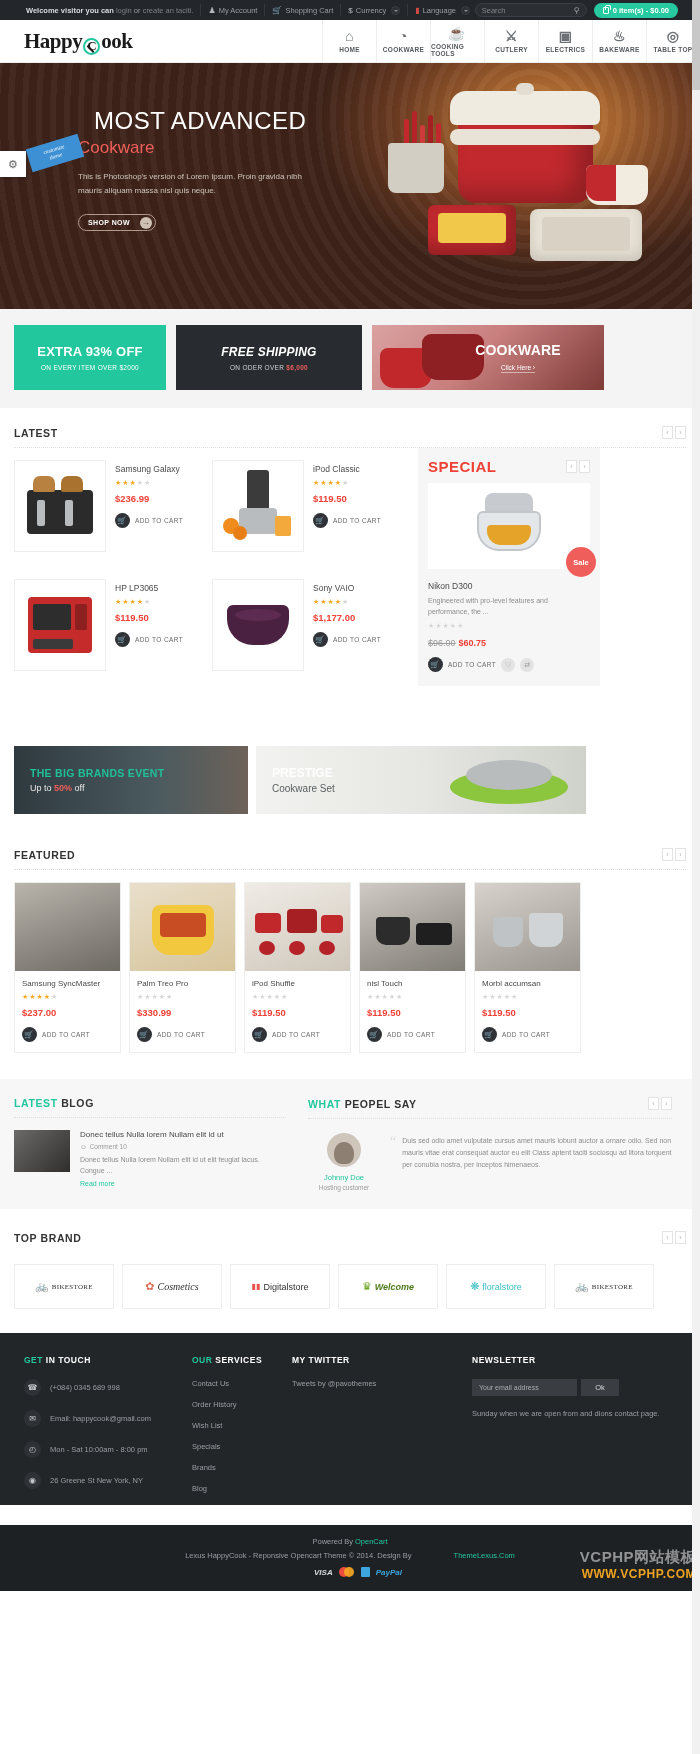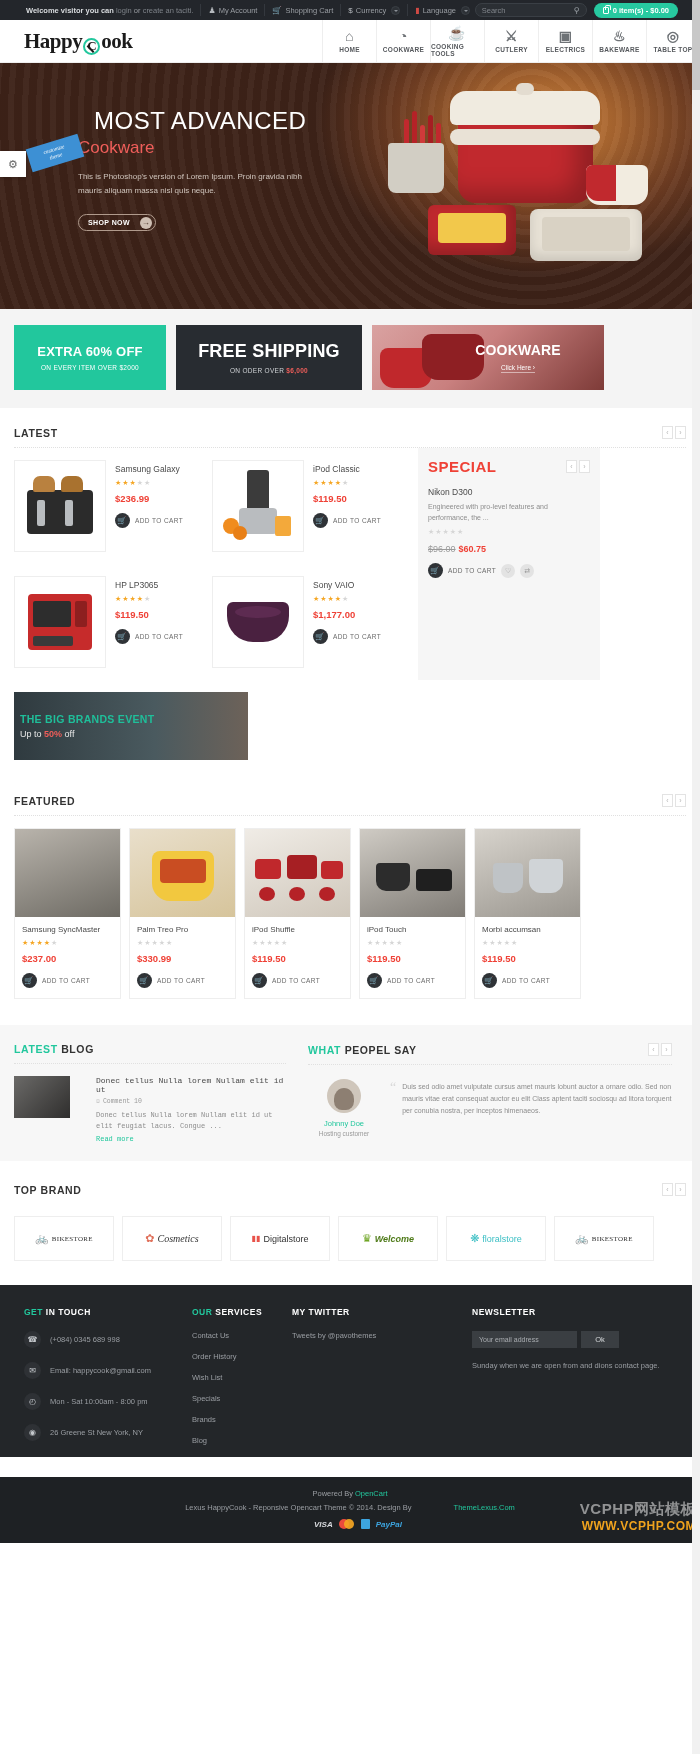--- a/index.html
+++ b/index.html
@@ -120,21 +120,21 @@
     box-shadow:1px 1px 3px rgba(0,0,0,.2);
   }
 
   
   .promos { background: #f4f4f4; padding: 16px 14px 18px; display: flex; gap: 10px; }
   .promo { height: 65px; display:flex;flex-direction:column;align-items:center;justify-content:center; position:relative; overflow:hidden;}
   .promo.p1 { width: 152px; background: #22c79d; }
   .promo.p2 { width: 186px; background: #282c31; }
   .promo.p3 { width: 232px; background: linear-gradient(135deg,#d9a2a1 0%, #c9807f 45%, #7e3b38 100%); }
   .promo .t1 { font-size: 13px; color: #fff; font-weight: bold; letter-spacing: .2px;}
-  .promo.p2 .t1 { font-size: 18px; }
+  .promo.p2 .t1 { font-size: 12px; font-style: italic; }
   .promo.p3 .t1 { font-size: 14px; }
   .promo .t2 { font-size: 6.5px; color: #ffffff; margin-top: 5px; letter-spacing:.3px;}
   .promo.p2 .t2 { color:#cfd2d5; }
   .promo .t2 em { color: #ef5e5a; font-style: normal; font-weight:bold;}
   .promo .clickhere{ font-size:6.5px;color:#fff;margin-top:6px;border-bottom:1px solid rgba(255,255,255,.5);padding-bottom:1px;}
   .promo.p3 .pots{position:absolute;left:0;top:0;bottom:0;width:120px;}
   .promo.p3 .pots:before{content:"";position:absolute;left:8px;bottom:2px;width:52px;height:40px;background:#c0282c;border-radius:8px 8px 14px 14px;}
   .promo.p3 .pots:after{content:"";position:absolute;left:50px;bottom:10px;width:62px;height:46px;background:#8e1f23;border-radius:9px 9px 16px 16px;}
 
   
@@ -181,21 +181,21 @@
   .sp-name { margin-top: 12px; font-size: 8.5px; color: #4a4a4a; }
   .sp-desc { margin-top: 4px; font-size: 7px; color: #8d8d8d; line-height: 1.6; }
   .sp-prices { margin-top: 8px; font-size: 9px; }
   .sp-prices s { color: #9a9a9a; }
   .sp-prices b { color: #ef4136; margin-left: 3px; }
   .sp-actions { margin-top: 9px; display: flex; align-items: center; gap: 5px;}
   .rndbtn { width: 14px;height:14px;border-radius:50%;background:#e3e3e3;color:#9a9a9a;font-size:7px;display:flex;align-items:center;justify-content:center;}
 
   
   .midbanners { padding: 12px 14px 16px; display: flex; gap: 8px; background:#fff;}
-  .mb { height: 68px; position: relative; overflow: hidden; display:flex;flex-direction:column;justify-content:center;padding-left:6px;}
+  .mb { height: 68px; position: relative; overflow: hidden; display:flex;flex-direction:column;justify-content:center;padding-left:16px;margin-top:48px;}
   .mb1 { width: 234px; background: linear-gradient(90deg,#2f3a3f 0%, #4a5a5f 60%, #6d6259 100%); }
   .mb2 { width: 330px; background: linear-gradient(90deg,#f2f2f0 0%, #e6e6e2 50%, #cfd2cb 100%); }
   .mb1 .l1 { font-size: 10.5px; color: #1fbf9a; font-weight: bold; letter-spacing:.3px;}
   .mb1 .l2 { font-size: 9px; color: #e8e8e8; margin-top: 4px; }
   .mb1 .l2 em { color: #ef5e5a; font-style: normal; font-weight:bold;}
   .mb2 .l1 { font-size: 12px; color: #fff; font-weight: bold; }
   .mb2 .l2 { font-size: 10px; color: #5a5f62; margin-top: 3px;}
   .mb2 .panimg{ position:absolute; right:8px; top:10px; width:150px;height:52px;}
   .mb2 .panimg:before{content:"";position:absolute;right:10px;top:14px;width:118px;height:34px;background:#8cc63e;border-radius:50%;}
   .mb2 .panimg:after{content:"";position:absolute;right:26px;top:4px;width:86px;height:30px;background:#b8bcbd;border-radius:50%;}
@@ -205,21 +205,21 @@
   .fcard { width: 107px; border: 1px solid #eee; background:#fff; }
   .fimg { height: 88px; overflow: hidden; position:relative; }
   .fbody { padding: 8px 7px 10px; }
   .fbody .pname{ font-size:8px;}
 
   
   .band { background: #f7f7f7; padding: 0 14px 18px; margin-top: 10px; }
   .two { display: flex; gap: 22px; }
   .col-blog { width: 272px; }
   .col-test { width: 364px; }
-  .blog-row { display: flex; gap: 26px; padding-top: 12px; font-family: Liberation Mono, monospace; }
+  .blog-row { display: flex; gap: 10px; padding-top: 12px; }
   .blog-thumb { width: 56px; height: 42px; flex:none; background: linear-gradient(135deg,#6b6a68,#2f2e2d); }
   .blog-title { font-size: 8px; color: #4a4a4a; }
   .blog-meta { font-size: 6.5px; color: #9a9a9a; margin-top: 4px; display:flex;align-items:center;gap:3px;}
   .blog-desc { font-size: 7px; color: #8d8d8d; margin-top: 5px; line-height:1.5;}
   .readmore { font-size: 7px; color: #22c79d; margin-top: 4px; }
   .test-row { display: flex; gap: 10px; padding-top: 14px; }
   .avatar { width: 34px; height: 34px; border-radius: 50%; background: #cfc6bb; flex:none; overflow:hidden; position:relative;}
   .avatar:after{content:"";position:absolute;left:7px;top:9px;width:20px;height:22px;background:#8d7f72;border-radius:50% 50% 40% 40%;}
   .test-name { font-size: 7.5px; color: #22c79d; margin-top: 6px; text-align:center;}
   .test-role { font-size: 6.5px; color: #9a9a9a; margin-top: 2px; text-align:center;}
@@ -385,21 +385,21 @@
       <div class="potlid"></div>
       <div class="potknob"></div>
       <div class="pan"></div>
       <div class="tray"></div>
       <div class="bowls"></div>
     </div>
   </div>
 
   <div class="promos">
     <div class="promo p1">
-      <div class="t1">EXTRA 60% OFF</div>
+      <div class="t1">EXTRA 93% OFF</div>
       <div class="t2">
         <span>ON EVERY ITEM OVER </span><span>$2000</span>
       </div>
     </div>
     <div class="promo p2">
       <div class="t1">FREE SHIPPING</div>
       <div class="t2">
         <span>ON ODER OVER </span><em>$6,000</em>
       </div>
     </div>
@@ -501,20 +501,28 @@
       </div>
 
       <div class="special">
         <div style="display:flex;align-items:center;">
           <div class="sh">SPECIAL</div>
           <div class="arrows">
             <span>‹</span>
             <span>›</span>
           </div>
         </div>
+        <div class="sp-img">
+          <div style="width:72px;height:66px;position:relative;">
+            <div style="position:absolute;left:12px;top:0;width:48px;height:22px;background:#c7cace;border-radius:8px 8px 2px 2px;"></div>
+            <div style="position:absolute;left:4px;top:18px;width:64px;height:40px;background:#e3e7ea;border:2px solid #c2c6ca;border-radius:6px 6px 22px 22px;"></div>
+            <div style="position:absolute;left:14px;top:32px;width:44px;height:20px;background:#e6a32a;border-radius:4px 4px 14px 14px;"></div>
+          </div>
+          <div class="sale-badge">Sale</div>
+        </div>
         <div class="sp-name">Nikon D300</div>
         <div class="sp-desc">Engineered with pro-level features and performance, the ...</div>
         <div class="stars"><i>★★★★★</i></div>
         <div class="sp-prices">
           <s>$96.00</s><b>$60.75</b>
         </div>
         <div class="sp-actions">
           <div class="atc" style="margin-top:0">
             <span class="cic">🛒</span>
             <span class="lbl">ADD TO CART</span>
@@ -525,20 +533,25 @@
       </div>
     </div>
   </div>
 
   <div class="midbanners">
     <div class="mb mb1">
       <div class="l1">THE BIG BRANDS EVENT</div>
       <div class="l2">
         <span>Up to </span><em>50%</em><span> off</span>
       </div>
+    </div>
+    <div class="mb mb2">
+      <div class="panimg"></div>
+      <div class="l1" style="position:relative;z-index:2">PRESTIGE</div>
+      <div class="l2" style="position:relative;z-index:2">Cookware Set</div>
     </div>
   </div>
 
   <div class="sec">
     <div class="sec-head">
       <div class="sec-title">FEATURED</div>
       <div class="arrows">
         <span>‹</span>
         <span>›</span>
       </div>
@@ -593,21 +606,21 @@
           </div>
         </div>
       </div>
 
       <div class="fcard">
         <div class="fimg" style="background:linear-gradient(160deg,#cfcbc4,#807c76);position:relative;">
           <div style="position:absolute;left:16px;top:34px;width:34px;height:28px;background:#2c2c2c;border-radius:4px 4px 10px 10px;"></div>
           <div style="position:absolute;left:56px;top:40px;width:36px;height:22px;background:#1f1f1f;border-radius:4px;"></div>
         </div>
         <div class="fbody">
-          <div class="pname">iPod Touch</div>
+          <div class="pname">nisl Touch</div>
           <div class="stars"><i>★★★★★</i></div>
           <div class="price">$119.50</div>
           <div class="atc">
             <span class="cic">🛒</span>
             <span class="lbl">ADD TO CART</span>
           </div>
         </div>
       </div>
 
       <div class="fcard">

